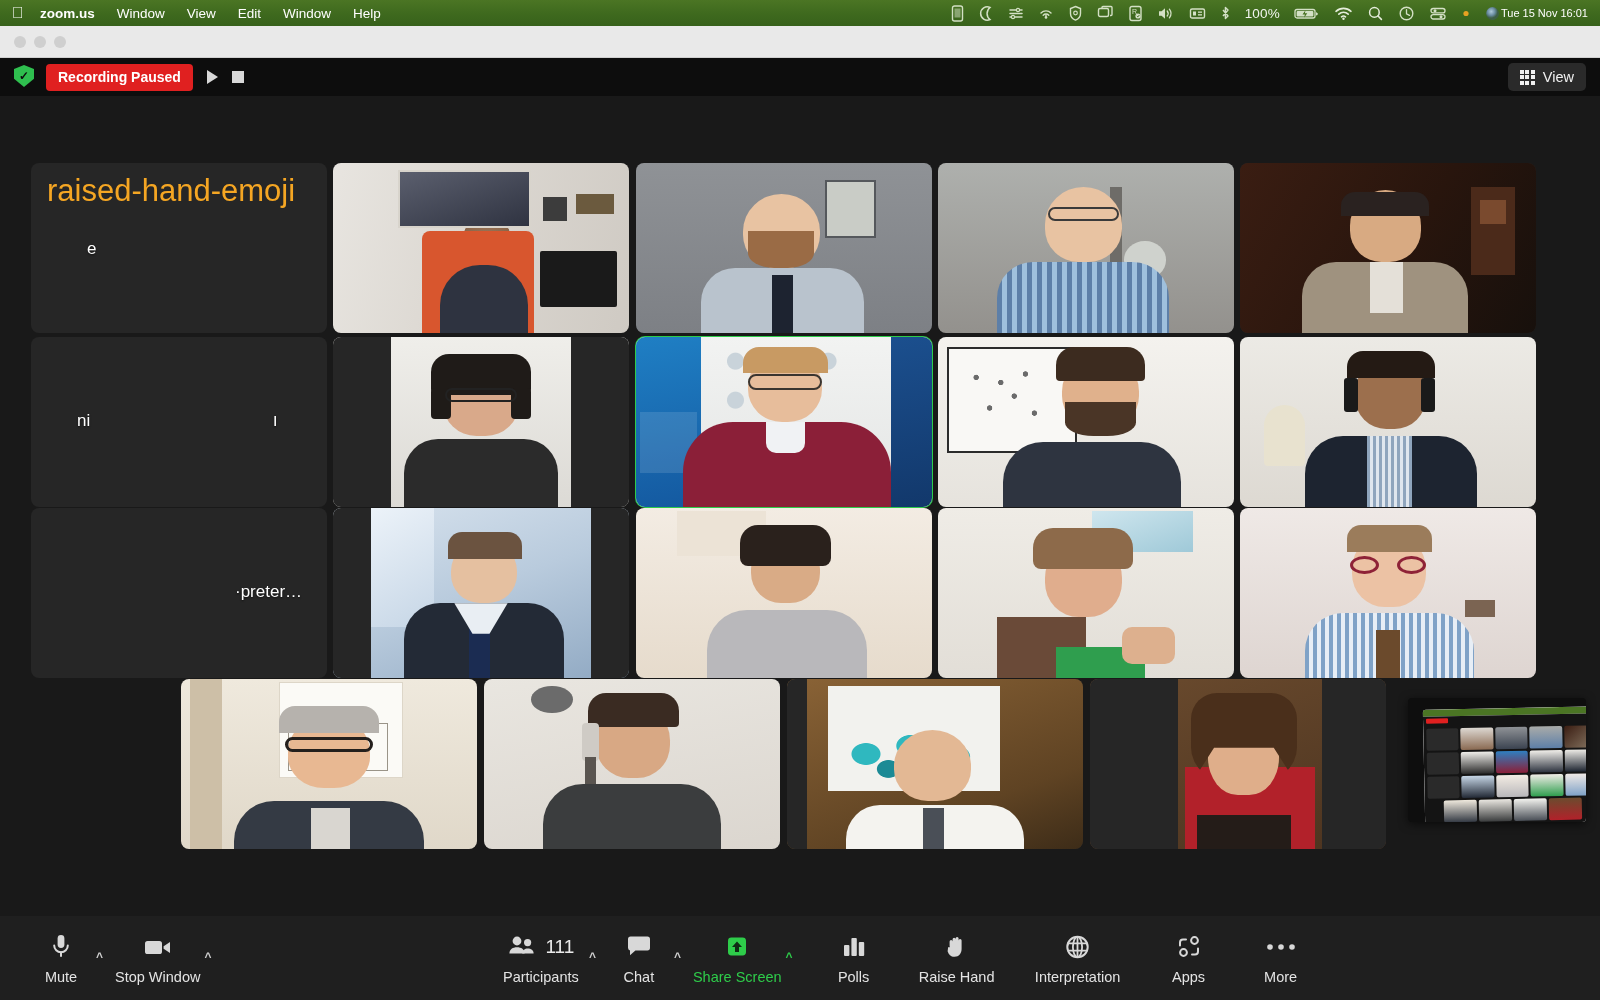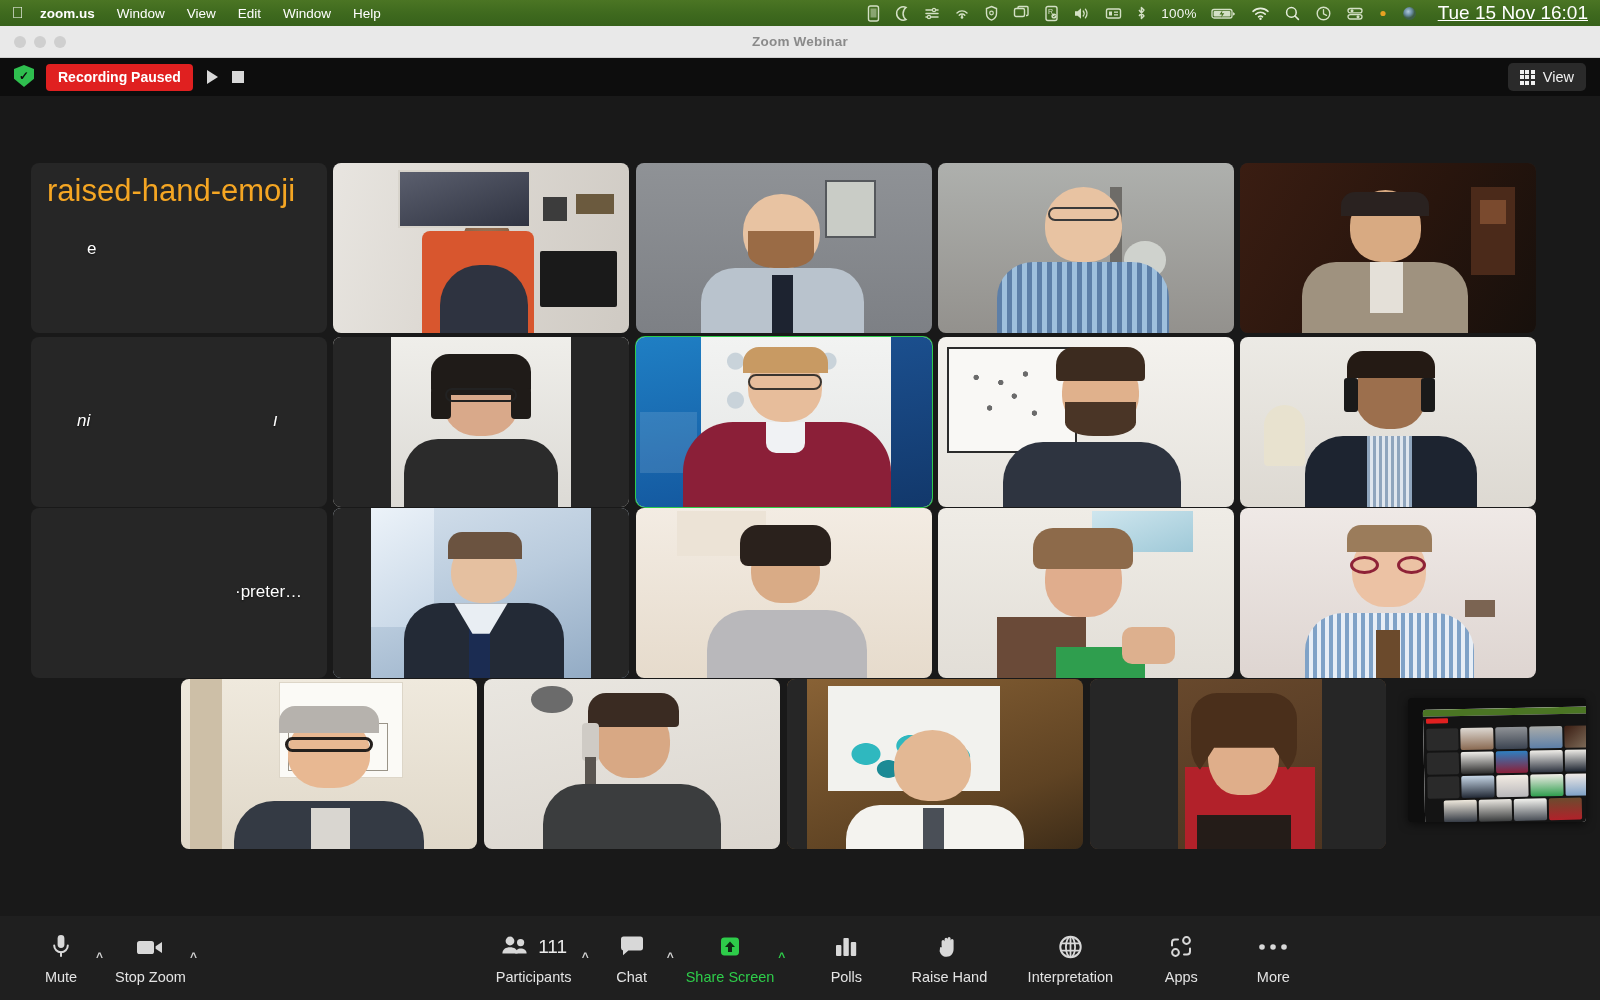--- a/index.html
+++ b/index.html
@@ -15,21 +15,21 @@
     position:absolute; left:0; top:0; width:1600px; height:26px;
     background:linear-gradient(180deg,#4b7524 0%,#3f6a1e 50%,#37611b 100%);
     display:flex; align-items:center; color:#fff;
     font-size:13.5px; padding:0 12px;
   }
   #menubar .apple{ font-size:16px; line-height:1; margin-right:16px; opacity:.95;}
   #menubar .mi{ margin-right:22px; white-space:nowrap;}
   #menubar .mi.bold{ font-weight:bold; }
   #menubar .spacer{ flex:1; }
   #menubar .sys{ margin-left:14px; display:flex; align-items:center; opacity:.93;}
-  #menubar .clock{ margin-left:20px; font-size:19px; white-space:nowrap;text-decoration:underline;}
+  #menubar .clock{ font-size:11px; white-space:nowrap;}
 
   
   #titlebar{
     position:absolute; left:0; top:26px; width:1600px; height:32px;
     background:#e9e9e9; border-bottom:1px solid #d0d0d0;
     display:flex; align-items:center;
   }
   .tl{ width:12px; height:12px; border-radius:50%; background:#cfcfcf; margin-left:8px;}
   .tl:first-child{ margin-left:14px;}
   #wtitle{
@@ -260,21 +260,20 @@
         <circle cx="8.5" cy="8.5" r="6.4" fill="url(#sg)"></circle>
       </svg>
     </span>
   <span class="clock">Tue 15 Nov  16:01</span>
 </div>
 
 <div id="titlebar">
   <span class="tl"></span>
   <span class="tl"></span>
   <span class="tl"></span>
-  <span id="wtitle">Zoom Webinar</span>
 </div>
 
 <div id="zoomtop">
   <span id="shield">
     <span class="sh">
         <span class="ck">✓</span>
       </span>
   </span>
   <span id="recbadge">Recording Paused</span>
   <span class="recbtn">
@@ -342,21 +341,21 @@
     <div class="vid" style="background:linear-gradient(120deg,#3a1d12 0%,#28150d 55%,#17100c 100%)">
       <div style="position:absolute;left:78%;top:14%;width:15%;height:52%;background:#4b2a1a;"></div>
       <div style="position:absolute;left:81%;top:22%;width:9%;height:14%;background:#7a4a2e;"></div>
       <div style="position:absolute;left:37%;top:16%;width:24%;height:42%;background:#d8aa82;border-radius:50% 50% 44% 44%;"></div>
       <div style="position:absolute;left:34%;top:17%;width:30%;height:14%;background:#2a2220;border-radius:14px 14px 0 0;"></div>
       <div style="position:absolute;left:21%;top:58%;width:56%;height:44%;background:#9f927f;border-radius:34px 34px 0 0;"></div>
       <div style="position:absolute;left:44%;top:58%;width:11%;height:30%;background:#e4e0d8;"></div>
     </div>
   </div>
 
-  <div class="tile" style="left:31px;top:241px;width:296px;height:170px;font-style:italic;">
+  <div class="tile" style="left:31px;top:241px;width:296px;height:170px;">
     <span class="nm" style="left:46px;top:74px;">ni</span>
     <span class="nm" style="left:242px;top:74px;">ו</span>
   </div>
   <div class="tile" style="left:333px;top:241px;width:296px;height:170px;">
     <span class="pillarbox l"></span>
     <span class="pillarbox r"></span>
     <div class="vid" style="background:linear-gradient(180deg,#efeeea,#dcdad5)">
       <div style="position:absolute;left:37%;top:14%;width:26%;height:44%;background:#d9a98a;border-radius:50% 50% 44% 44%;"></div>
       <div style="position:absolute;left:33%;top:10%;width:34%;height:24%;background:#1f1b18;border-radius:18px 18px 6px 6px;"></div>
       <div style="position:absolute;left:33%;top:30%;width:7%;height:18%;background:#1f1b18;border-radius:4px;"></div>
@@ -559,21 +558,21 @@
         <span class="caret">^</span>
       </div>
 
     <div class="tbitem">
       <span class="icobox">
         <svg width="32" height="28" viewBox="0 0 32 28">
             <rect x="3" y="8" width="17" height="13" rx="2.6" fill="#d8d8d8"></rect>
             <path d="M21.6 13.2l6.4-4.2v11l-6.4-4.2z" fill="#d8d8d8"></path>
           </svg>
       </span>
-      <span class="lbl">Stop Zoom</span>
+      <span class="lbl">Stop Window</span>
     </div>
     <div class="caretwrap">
         <span class="caret">^</span>
       </div>
   </div>
 
   <div style="flex:1;"></div>
 
   <div class="tbgroup">
     <div class="tbitem" style="min-width:100px;">

